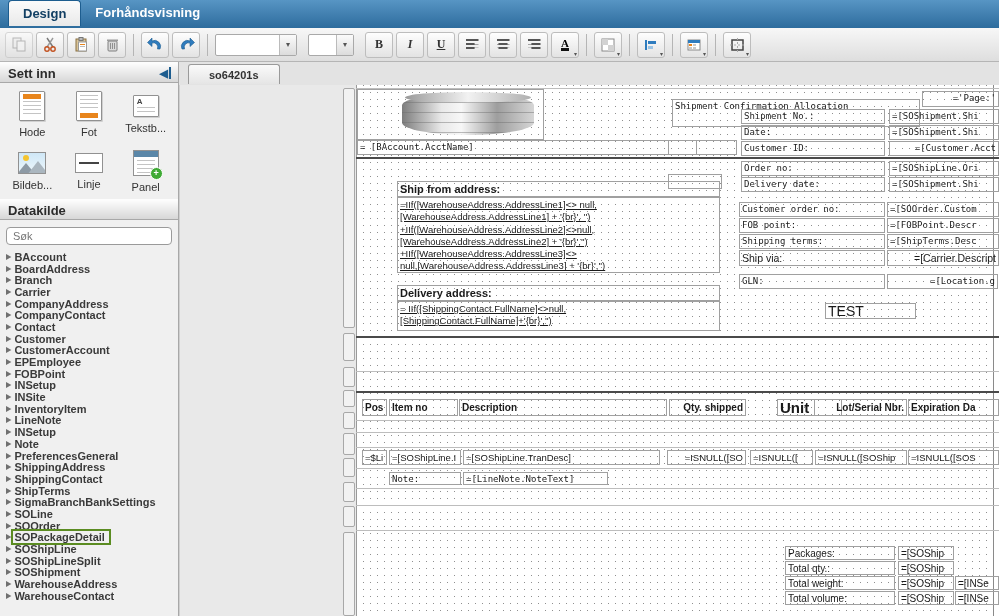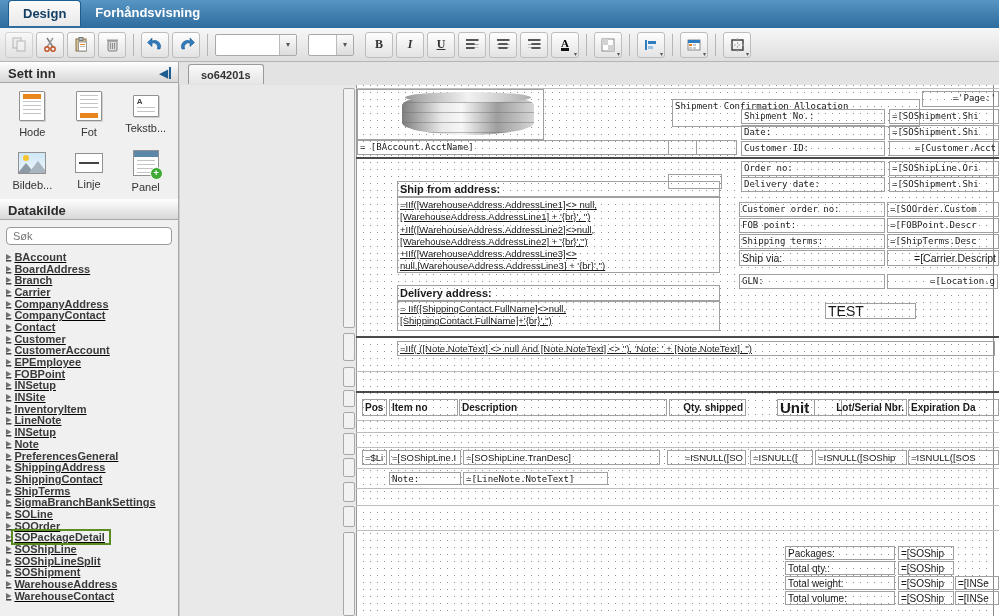--- a/index.html
+++ b/index.html
@@ -41,30 +41,30 @@
   .icon-line{width:26px;height:18px;border:1px solid #919191;background:#fff;position:relative;margin-top:5px;}
   .icon-line .ln{position:absolute;left:3px;right:3px;top:8px;height:2px;background:#444;}
   .icon-panel{width:24px;height:24px;border:1px solid #919191;background:#fff;position:relative;margin-top:2px;}
   .icon-panel .hd{position:absolute;left:0;right:0;top:0;height:6px;background:#5b87a8;}
   .icon-panel .lines{position:absolute;left:3px;right:3px;top:9px;bottom:2px;background:repeating-linear-gradient(180deg,#c4c4c4 0 1px,transparent 1px 4px);}
   .icon-panel .plus{position:absolute;right:-5px;bottom:-5px;width:11px;height:11px;border-radius:50%;background:#3faa35;color:#fff;
         font:bold 9px/11px "Liberation Sans",sans-serif;text-align:center;border:1px solid #fff;}
   .searchwrap{padding:6px 6px 4px;}
   .search{width:100%;height:18px;border:1px solid #9a9a9a;border-radius:4px;font:11px "Liberation Sans",sans-serif;
         padding:0 6px;box-sizing:border-box;color:#555;background:#fff;}
-  .tree{padding:2px 0 0 6px;text-decoration:underline;}
+  .tree{padding:2px 0 0 6px;}
   .titem{display:flex;align-items:center;height:11.7px;cursor:pointer;white-space:nowrap;}
   .titem .arr{font-size:7px;color:#707070;margin-right:3px;transform:scaleY(1.1);}
   .titem .lbl{font:bold 11px "Liberation Sans",sans-serif;color:#3a3a3a;}
   .selbox{border:2px solid #5b8c21;padding:0 4px 0 1px;margin-left:-3px;display:flex;align-items:center;}
   
   .doctabs{position:absolute;left:179px;top:62px;right:0;height:23px;background:#e3e3e3;border-bottom:1px solid #b0b0b0;}
   .doctab{position:absolute;left:9px;top:2px;height:20px;background:linear-gradient(#fafafa,#e5e5e5);
         border:1px solid #9a9a9a;border-bottom:none;border-radius:3px 3px 0 0;font:bold 11px "Liberation Sans",sans-serif;
-        color:#333;padding:4px 12px 0;box-sizing:border-box;}
+        color:#333;padding:4px 20px 0;box-sizing:border-box;}
   .canvasbg{position:absolute;left:179px;top:85px;right:0;bottom:0;background:#e9e9e9;border-left:1px solid #cfcfcf;}
   .surface{position:absolute;left:356px;top:85px;width:643px;height:531px;background-color:#fff;
         background-image:radial-gradient(circle,#8f8f8f 0.8px,transparent 0.95px);background-size:7px 7px;background-position:3px 4px;
         border-left:1px solid #9a9a9a;}
   .pageedge{position:absolute;left:993px;top:85px;bottom:0;width:1px;background:#8a8a8a;}
   .bseg{position:absolute;left:343px;width:12px;background:#f2f2f2;border:1px solid #a8a8a8;border-radius:2px;box-sizing:border-box;}
   .bline{position:absolute;left:356px;width:643px;height:1px;background:#bdbdbd;}
   .bline.dark{height:2px;background:#4a4a4a;}
   
   .rb{position:absolute;border:1px solid #a0a0a0;padding:1px 2px;white-space:nowrap;overflow:hidden;color:#1a1a1a;box-sizing:border-box;cursor:move;}
@@ -460,21 +460,20 @@
 
   <div class="rb mono" style="left:739px;top:274px;width:146px;height:15px">GLN:</div>
   <div class="rb mono rright" style="left:887px;top:274px;width:111px;height:15px">=[Location.g</div>
 
   <div class="rb formula" style="left:397px;top:301px;width:323px;height:30px;white-space:pre-line">= IIf([ShippingContact.FullName]&lt;&gt;null,
 [ShippingContact.FullName]+'{br}','')</div>
   <div class="rb sansb" style="left:397px;top:285px;width:323px;height:16px">Delivery address:</div>
 
   <div class="rb sans" style="left:825px;top:303px;width:91px;height:16px;font-size:14px">TEST</div>
 
-  <div class="rb formula" style="left:397px;top:341px;width:598px;height:15px;white-space:nowrap">=IIf( ([Note.NoteText] &lt;&gt; null And [Note.NoteText] &lt;&gt; ''), 'Note: ' + [Note.NoteText], '')</div>
 
   <div class="rb sansb" style="left:362px;top:399px;width:25px;height:17px;font-size:10px">Pos</div>
   <div class="rb sansb" style="left:389px;top:399px;width:69px;height:17px;font-size:10px">Item no</div>
   <div class="rb sansb" style="left:459px;top:399px;width:208px;height:17px;font-size:10px">Description</div>
   <div class="rb sansb rright" style="left:669px;top:399px;width:77px;height:17px;font-size:10px">Qty. shipped</div>
   <div class="rb sansb" style="left:777px;top:399px;width:65px;height:17px;font-size:15px">Unit</div>
   <div class="rb sansb rright" style="left:814px;top:399px;width:93px;height:17px;font-size:10px">Lot/Serial Nbr.</div>
   <div class="rb sansb" style="left:908px;top:399px;width:91px;height:17px;font-size:10px">Expiration Da</div>
 
   <div class="rb sans" style="left:362px;top:450px;width:25px;height:15px">=$Li</div>

